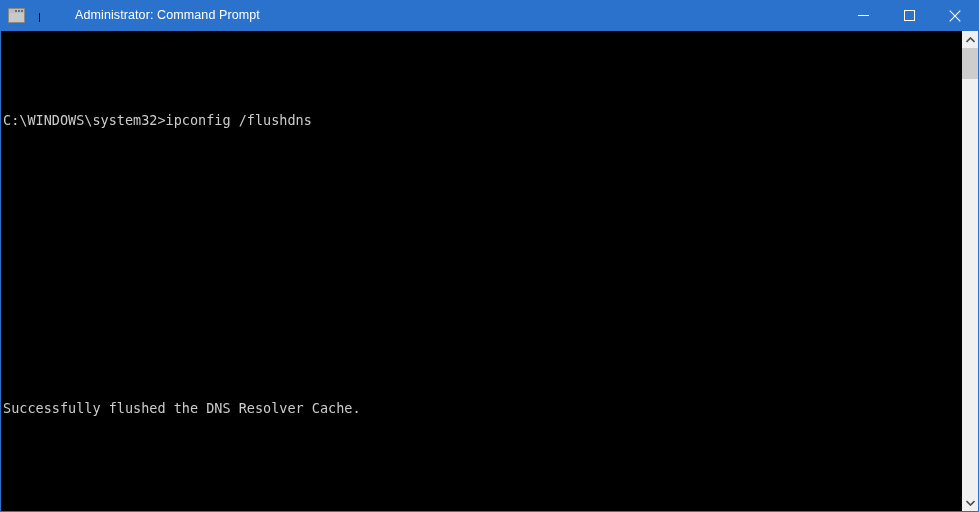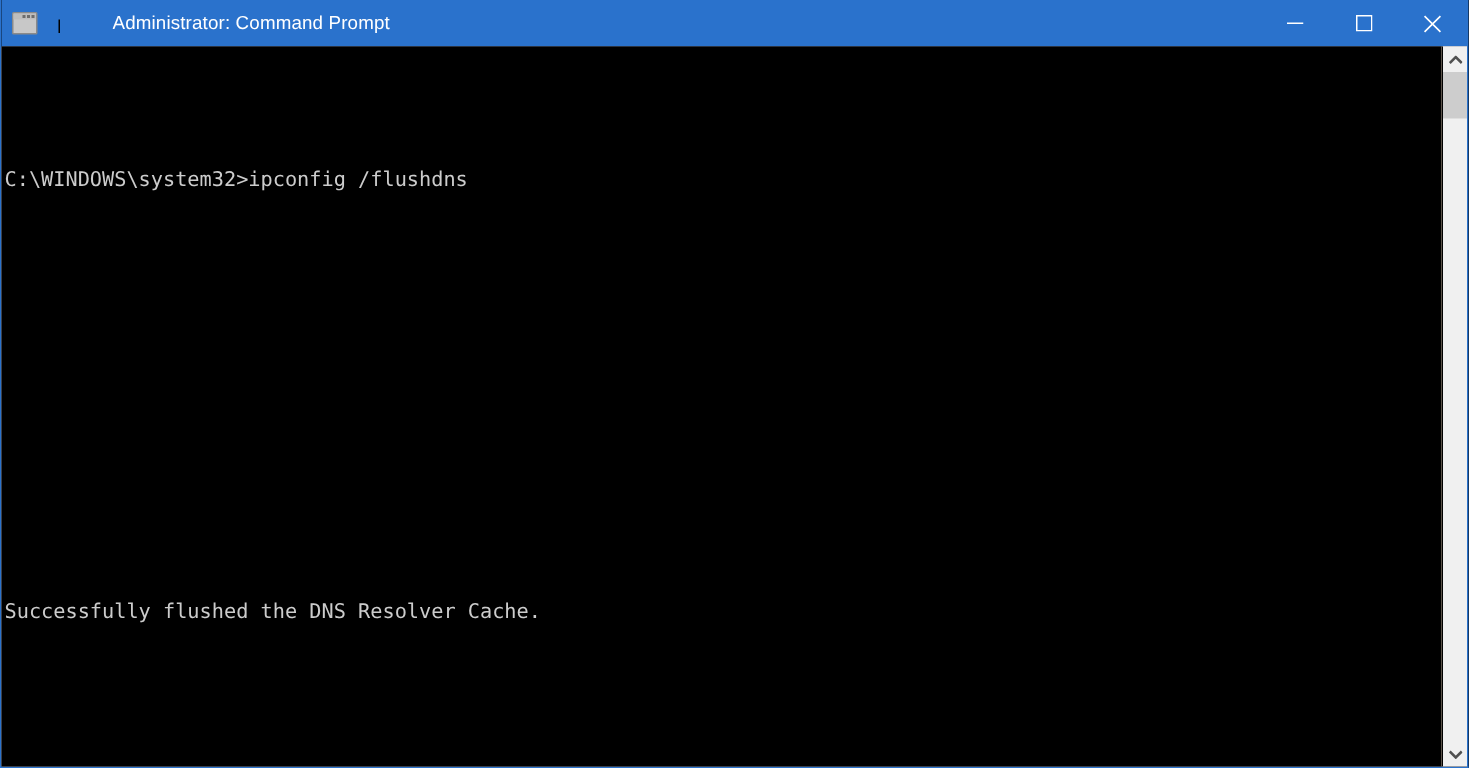--- a/index.html
+++ b/index.html
@@ -120,21 +120,21 @@
     justify-content: center;
     position: relative;
   }
   .win-btn svg { display: block; }
 
   
   .body-area {
     flex: 1 1 auto;
     display: flex;
     min-height: 0;
-    background: #fdba74;
+    background: #f0abfc;
   }
 
   .console {
     flex: 1 1 auto;
     background: #000000;
     position: relative;
     overflow: hidden;
     padding: 0;
   }
 

